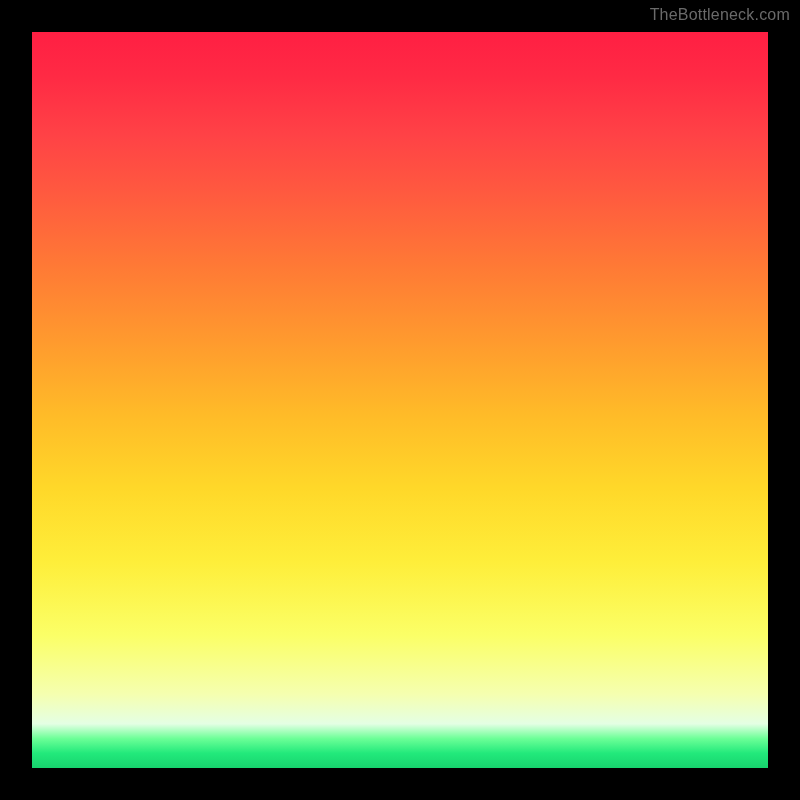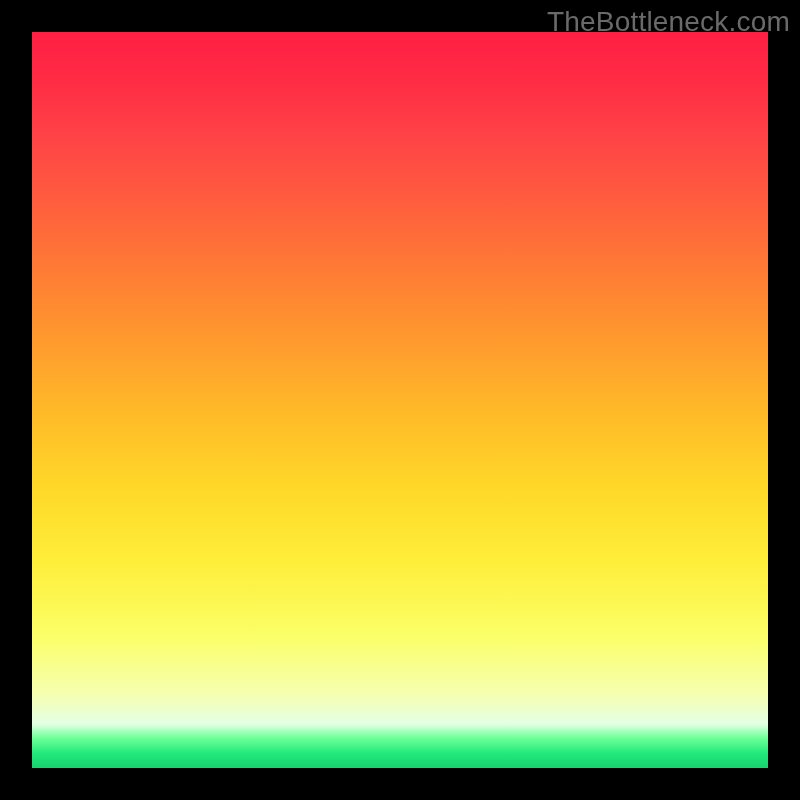--- a/index.html
+++ b/index.html
@@ -47,21 +47,21 @@
       #6cff97 96%,
       #22e97b 98%,
       #17d36e 100%
     );
   }
   .watermark {
     position: absolute;
     top: 6px;
     right: 10px;
     color: #6a6a6a;
-    font-size: 28px;
+    font-size: 16px;
     font-weight: 500;
     letter-spacing: 0.2px;
     user-select: none;
   }
   svg { display: block; }
   .marker {
     fill: #e27070;
     stroke: none;
   }
   .curve {

